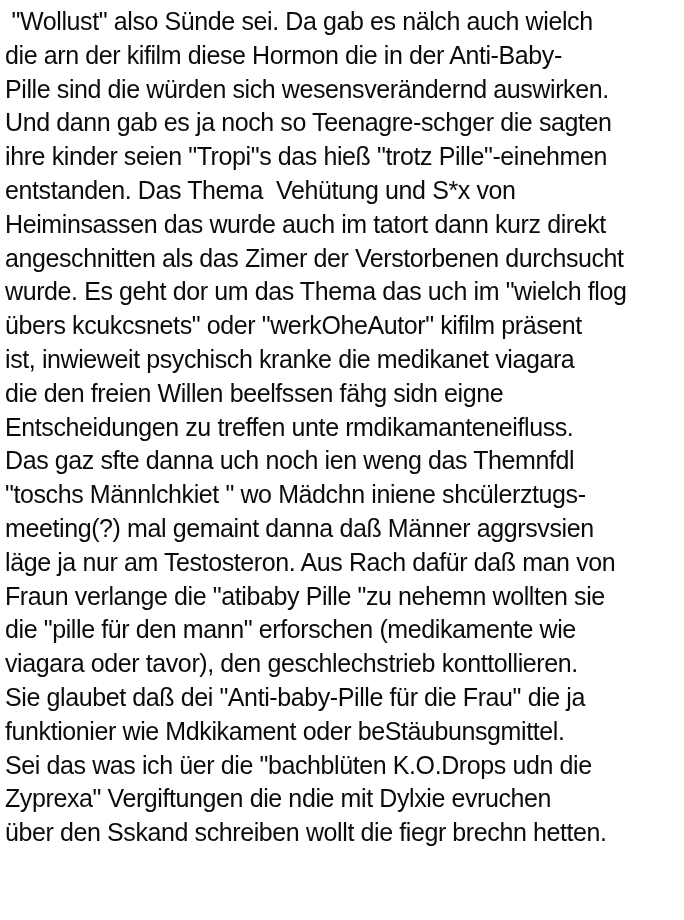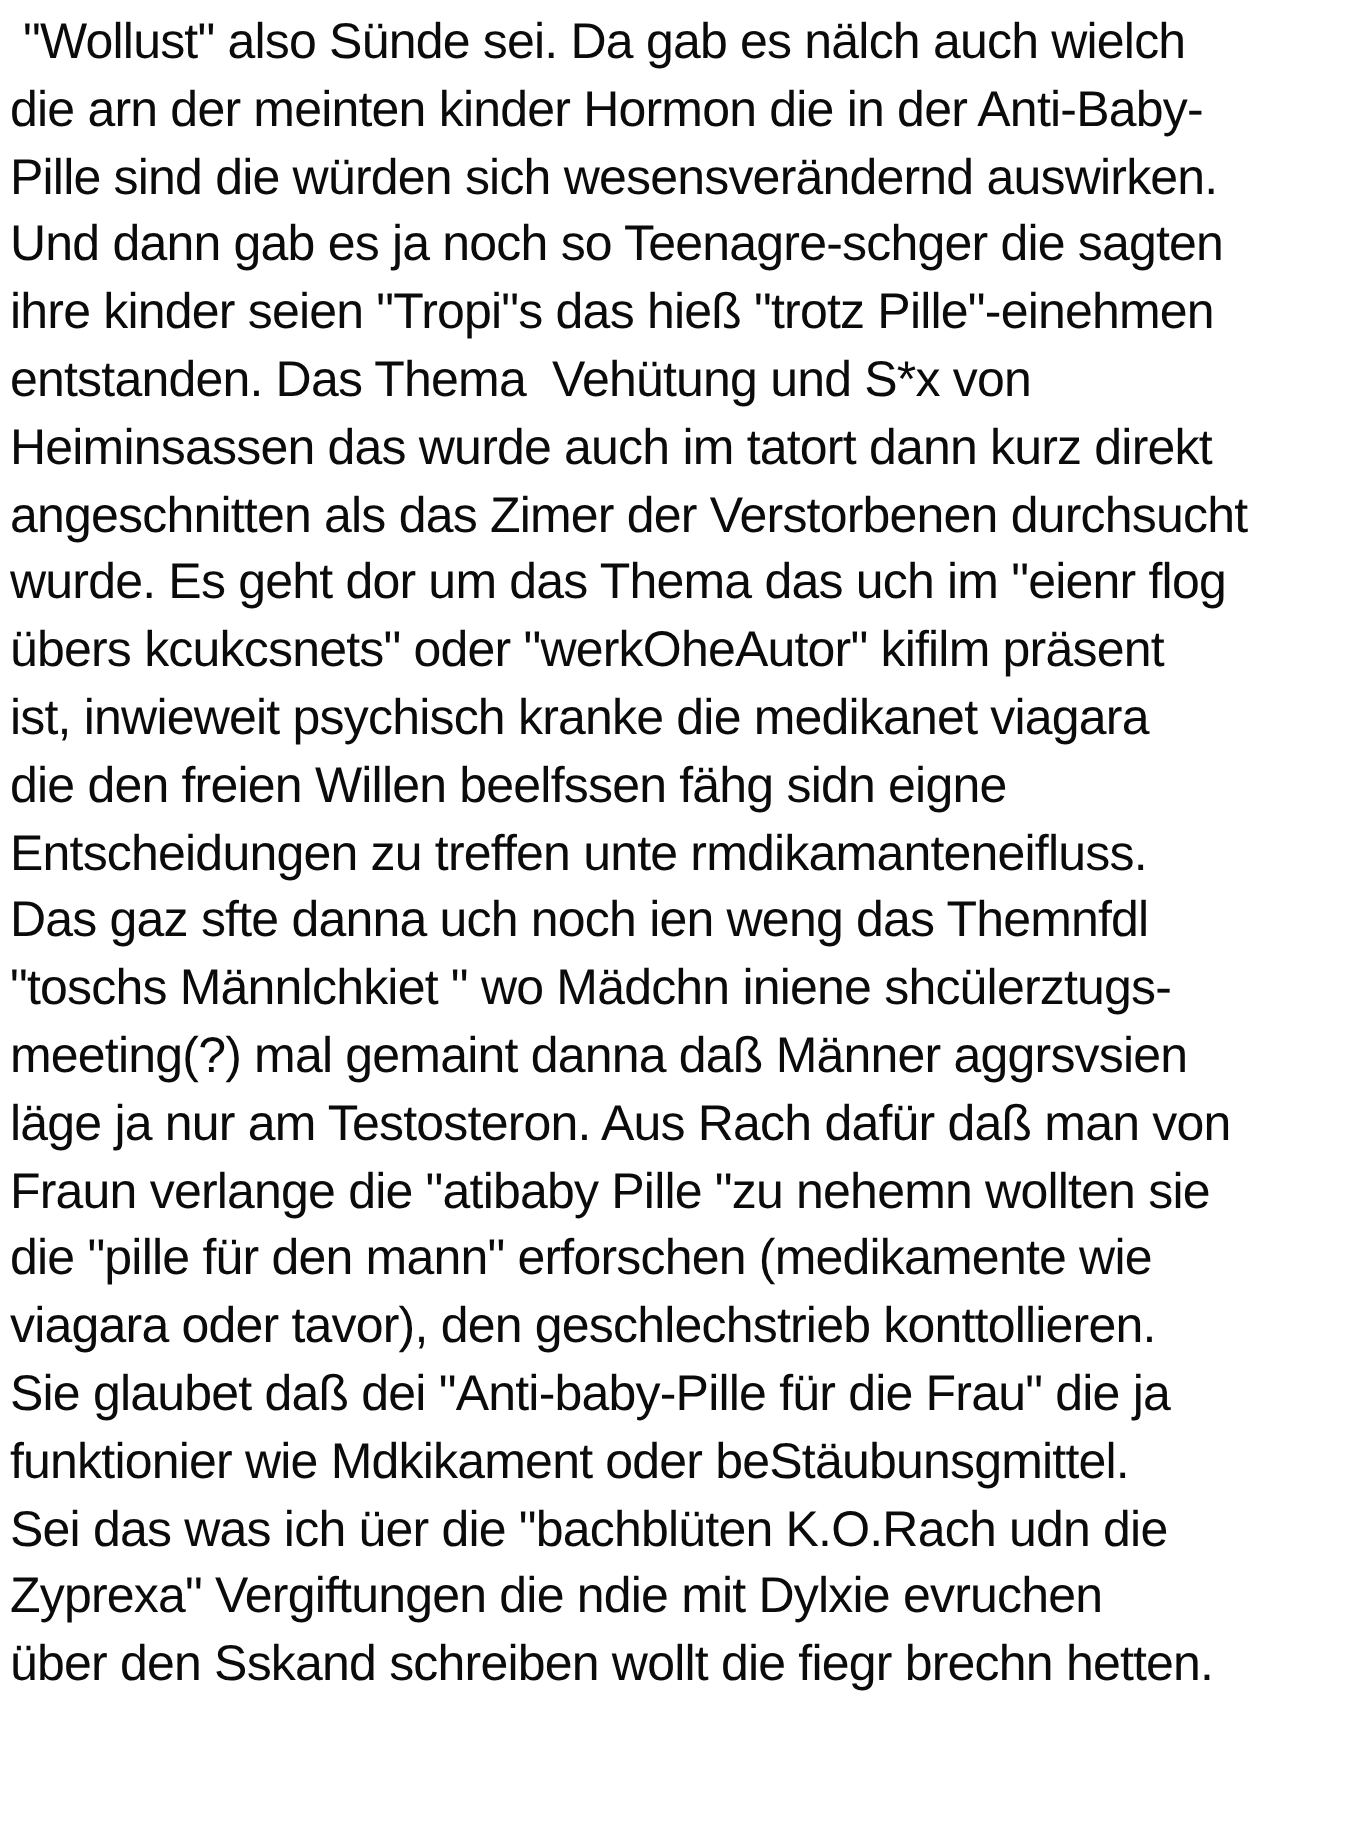--- a/index.html
+++ b/index.html
@@ -26,38 +26,38 @@
     white-space: pre;
     overflow: hidden;
   }
 </style>
 </head>
 <body>
 
 <div class="page">
   <div class="text-block">
     <div class="text-line"> "Wollust" also Sünde sei. Da gab es nälch auch wielch</div>
-    <div class="text-line">die arn der meinten kinder Hormon die in der Anti-Baby-</div>
+    <div class="text-line">die arn der kifilm diese Hormon die in der Anti-Baby-</div>
     <div class="text-line">Pille sind die würden sich wesensverändernd auswirken.</div>
     <div class="text-line">Und dann gab es ja noch so Teenagre-schger die sagten</div>
     <div class="text-line">ihre kinder seien "Tropi"s das hieß "trotz Pille"-einehmen</div>
     <div class="text-line">entstanden. Das Thema  Vehütung und S*x von</div>
     <div class="text-line">Heiminsassen das wurde auch im tatort dann kurz direkt</div>
     <div class="text-line">angeschnitten als das Zimer der Verstorbenen durchsucht</div>
-    <div class="text-line">wurde. Es geht dor um das Thema das uch im "eienr flog</div>
+    <div class="text-line">wurde. Es geht dor um das Thema das uch im "wielch flog</div>
     <div class="text-line">übers kcukcsnets" oder "werkOheAutor" kifilm präsent</div>
     <div class="text-line">ist, inwieweit psychisch kranke die medikanet viagara</div>
     <div class="text-line">die den freien Willen beelfssen fähg sidn eigne</div>
     <div class="text-line">Entscheidungen zu treffen unte rmdikamanteneifluss.</div>
     <div class="text-line">Das gaz sfte danna uch noch ien weng das Themnfdl</div>
     <div class="text-line">"toschs Männlchkiet " wo Mädchn iniene shcülerztugs-</div>
     <div class="text-line">meeting(?) mal gemaint danna daß Männer aggrsvsien</div>
     <div class="text-line">läge ja nur am Testosteron. Aus Rach dafür daß man von</div>
     <div class="text-line">Fraun verlange die "atibaby Pille "zu nehemn wollten sie</div>
     <div class="text-line">die "pille für den mann" erforschen (medikamente wie</div>
     <div class="text-line">viagara oder tavor), den geschlechstrieb konttollieren.</div>
     <div class="text-line">Sie glaubet daß dei "Anti-baby-Pille für die Frau" die ja</div>
     <div class="text-line">funktionier wie Mdkikament oder beStäubunsgmittel.</div>
-    <div class="text-line">Sei das was ich üer die "bachblüten K.O.Rach udn die</div>
+    <div class="text-line">Sei das was ich üer die "bachblüten K.O.Drops udn die</div>
     <div class="text-line">Zyprexa" Vergiftungen die ndie mit Dylxie evruchen</div>
     <div class="text-line">über den Sskand schreiben wollt die fiegr brechn hetten.</div>
   </div>
 </div>
 
 </body></html>

